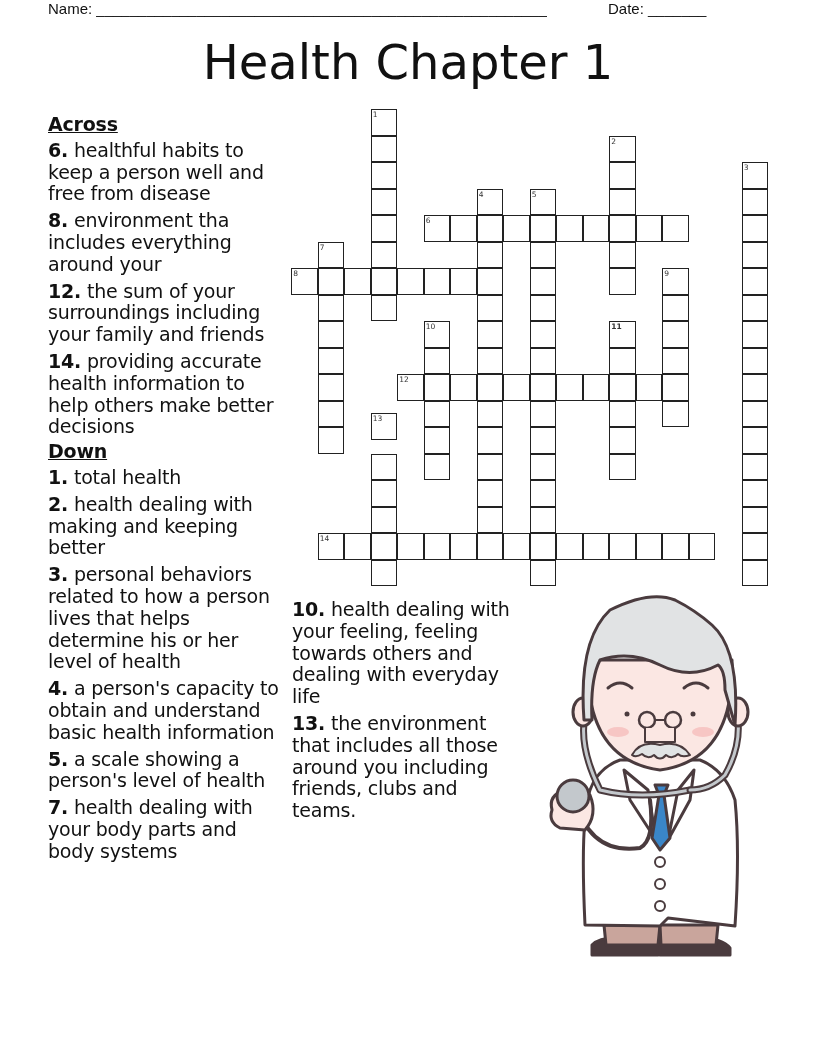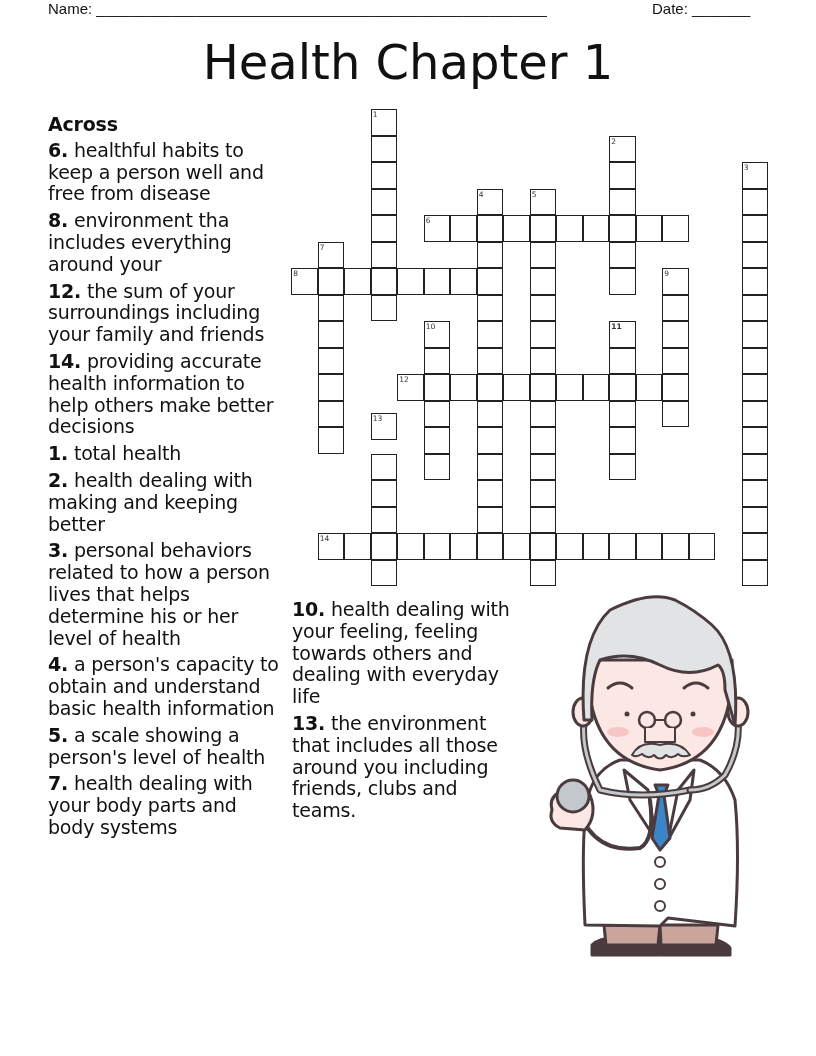--- a/index.html
+++ b/index.html
@@ -1,21 +1,21 @@
 <!DOCTYPE html>
 <html><head>
 <meta charset="utf-8">
 <style>
   html,body{margin:0;padding:0;background:#fff;}
   body{width:816px;height:1056px;position:relative;overflow:hidden;font-family:"DejaVu Sans","Liberation Sans",sans-serif;color:#111;}
   .hdr{position:absolute;top:0;left:48px;font-family:"Liberation Sans",sans-serif;font-size:15px;white-space:pre;}
-  .hdr-date{left:652px;text-align:right;}
+  .hdr-date{left:608px;text-align:right;}
   .title{position:absolute;top:34px;left:0;width:816px;text-align:center;font-size:48px;font-family:"DejaVu Sans",sans-serif;letter-spacing:0px;}
   .clues{position:absolute;font-size:19px;line-height:21.8px;letter-spacing:-0.2px;}
-  .clues .sec{font-weight:bold;display:block;margin-bottom:4px;}
+  .clues .sec{font-weight:bold;text-decoration:underline;display:block;margin-bottom:4px;}
   .clue{margin-bottom:5px;}
   .clue b{font-weight:bold;}
   #col-left{left:48px;top:114px;width:240px;}
   #col-mid{left:292px;top:599px;width:235px;}
   #grid{position:absolute;left:292px;top:110px;width:500px;height:480px;}
   .cell{position:absolute;width:26.5px;height:26.5px;box-sizing:border-box;border:1.6px solid #222;background:#fff;margin-left:-0.8px;margin-top:-0.8px;}
   .num{position:absolute;left:1px;top:0px;font-size:7.5px;font-family:"DejaVu Sans",sans-serif;color:#333;line-height:9px;}
   #doctor{position:absolute;left:540px;top:590px;width:230px;height:370px;}
 </style>
 </head>
@@ -179,20 +179,21 @@
   </div>
 
 <div class="clues" id="col-left">
   <span class="sec">Across</span>
   <div id="across-list">
       <div class="clue"><b>6.</b> <span>healthful habits to keep a person well and free from disease</span></div>
       <div class="clue"><b>8.</b> <span>environment tha includes everything around your</span></div>
       <div class="clue"><b>12.</b> <span>the sum of your surroundings including your family and friends</span></div>
       <div class="clue"><b>14.</b> <span>providing accurate health information to help others make better decisions</span></div>
     </div>
+  <span class="sec" style="margin-top:-2px">Down</span>
   <div id="down-list-left">
       <div class="clue"><b>1.</b> <span>total health</span></div>
       <div class="clue"><b>2.</b> <span>health dealing with making and keeping better</span></div>
       <div class="clue"><b>3.</b> <span>personal behaviors related to how a person lives that helps determine his or her level of health</span></div>
       <div class="clue"><b>4.</b> <span>a person's capacity to obtain and understand basic health information</span></div>
       <div class="clue"><b>5.</b> <span>a scale showing a person's level of health</span></div>
       <div class="clue"><b>7.</b> <span>health dealing with your body parts and body systems</span></div>
     </div>
 </div>
 

